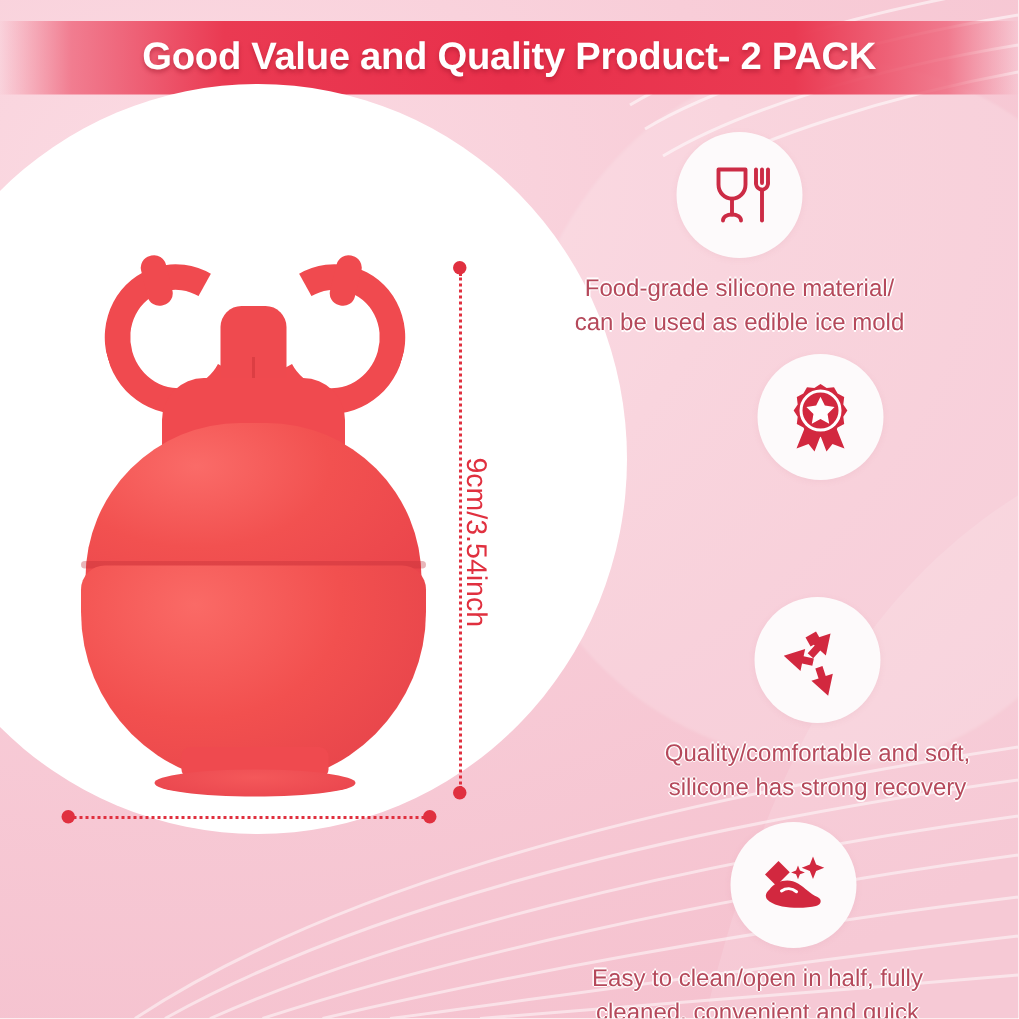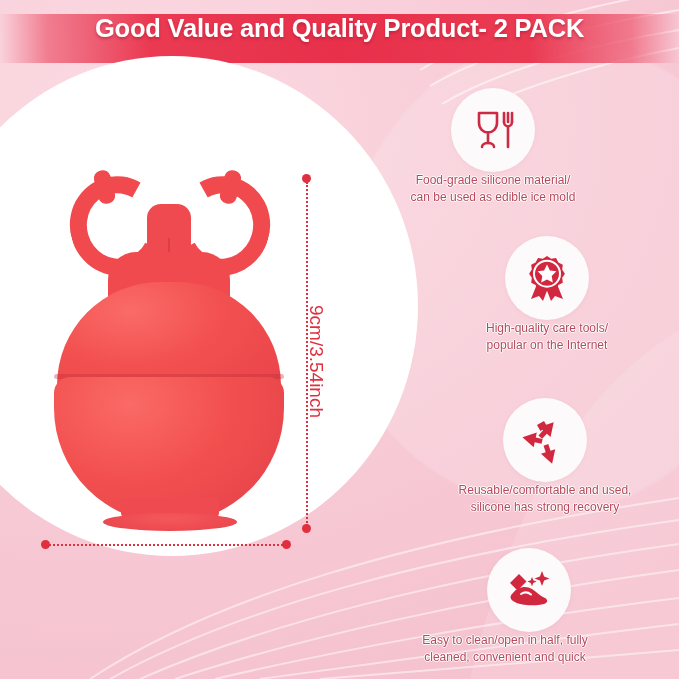--- a/index.html
+++ b/index.html
@@ -51,21 +51,21 @@
     background:
       linear-gradient(90deg,
         rgba(247,196,207,0.15) 0%,
         rgba(238,95,118,0.75) 7%,
         #ea3a52 22%,
         #e8304b 50%,
         #ea3a52 78%,
         rgba(238,95,118,0.75) 93%,
         rgba(247,196,207,0.15) 100%);
     display: flex;
-    align-items: flex-start;
+    align-items: center;
     justify-content: center;
   }
   .banner-title {
     color: #ffffff;
     font-size: 25.5px;
     font-weight: bold;
     letter-spacing: -0.2px;
     text-shadow: 0 2px 3px rgba(150, 20, 40, 0.45);
     white-space: nowrap;
   }
@@ -222,23 +222,23 @@
     height: 84px;
     border-radius: 50%;
     background: #fdfafb;
     margin: 0 auto;
     display: flex;
     align-items: center;
     justify-content: center;
     box-shadow: 0 1px 4px rgba(200, 120, 140, 0.10);
   }
   .feature-text {
-    margin-top: 0;
+    margin-top: 10px;
     color: #b5495b;
-    font-size: 12px;
+    font-size: 16px;
     line-height: 1.42;
     white-space: pre-line;
     text-shadow:
       0 1px 0 rgba(255,255,255,0.95),
       0 -1px 0 rgba(255,255,255,0.95),
       1px 0 0 rgba(255,255,255,0.95),
       -1px 0 0 rgba(255,255,255,0.95);
   }
   .f1 { left: 364px; top: 88px;  width: 258px; }
   .f2 { left: 430px; top: 236px; width: 234px; }
@@ -328,36 +328,34 @@
   <div class="feature f2">
     <div class="feature-icon">
       <svg width="48" height="48" viewBox="0 0 48 48">
         <path d="M14 30 L8 45 L16 42 L20 47 L25 34 Z" fill="#d2283f"></path>
         <path d="M34 30 L40 45 L32 42 L28 47 L23 34 Z" fill="#d2283f"></path>
         <path d="M24 2 l4.1 2.7 4.9 -0.6 2.4 4.3 4.4 2.3 -0.6 4.9 2.7 4.1 -2.7 4.1 0.6 4.9 -4.4 2.3 -2.4 4.3 -4.9 -0.6 -4.1 2.7 -4.1 -2.7 -4.9 0.6 -2.4 -4.3 -4.4 -2.3 0.6 -4.9 -2.7 -4.1 2.7 -4.1 -0.6 -4.9 4.4 -2.3 2.4 -4.3 4.9 0.6 Z" fill="#d2283f"></path>
         <circle cx="24" cy="19.7" r="13" fill="none" stroke="#ffffff" stroke-width="2"></circle>
         <path d="M24 10.5 l2.9 5.9 6.5 0.95 -4.7 4.6 1.1 6.5 -5.8 -3.05 -5.8 3.05 1.1 -6.5 -4.7 -4.6 6.5 -0.95 Z" fill="#ffffff"></path>
       </svg>
     </div>
-    <div class="feature-text">High-quality care tools/
-popular on the Internet</div>
   </div>
 
   <div class="feature f3">
     <div class="feature-icon">
       <svg width="48" height="48" viewBox="0 0 48 48">
         <g fill="#d2283f">
           <path d="M24 3 L31.5 16 L26.5 16 L26.5 23 L21.5 23 L21.5 16 L16.5 16 Z" transform="rotate(42 24 16)"></path>
           <path d="M24 3 L31.5 16 L26.5 16 L26.5 23 L21.5 23 L21.5 16 L16.5 16 Z" transform="rotate(162 24 26)"></path>
           <path d="M24 3 L31.5 16 L26.5 16 L26.5 23 L21.5 23 L21.5 16 L16.5 16 Z" transform="rotate(282 24 26)"></path>
           <path d="M16 9 l7 -4 3.4 6 -7 4 Z"></path>
         </g>
       </svg>
     </div>
-    <div class="feature-text">Reusable/comfortable and used,
+    <div class="feature-text">Quality/comfortable and soft,
 silicone has strong recovery</div>
   </div>
 
   <div class="feature f4">
     <div class="feature-icon">
       <svg width="50" height="48" viewBox="0 0 50 48">
         <g fill="#d2283f">
           <path d="M6 17 l9 -9 7.5 7.5 -9 9 Z"></path>
           <path d="M9 27 C13 21, 22 19, 28 23 C33 26, 36 30, 41 32 C44 33.4, 44 37, 40 38 C32 40, 16 40, 9 35 C5.5 32.6, 6 29.5, 9 27 Z"></path>
           <path d="M17 28 C20 26, 24 26, 27 28.5" fill="none" stroke="#ffffff" stroke-width="2" stroke-linecap="round"></path>

